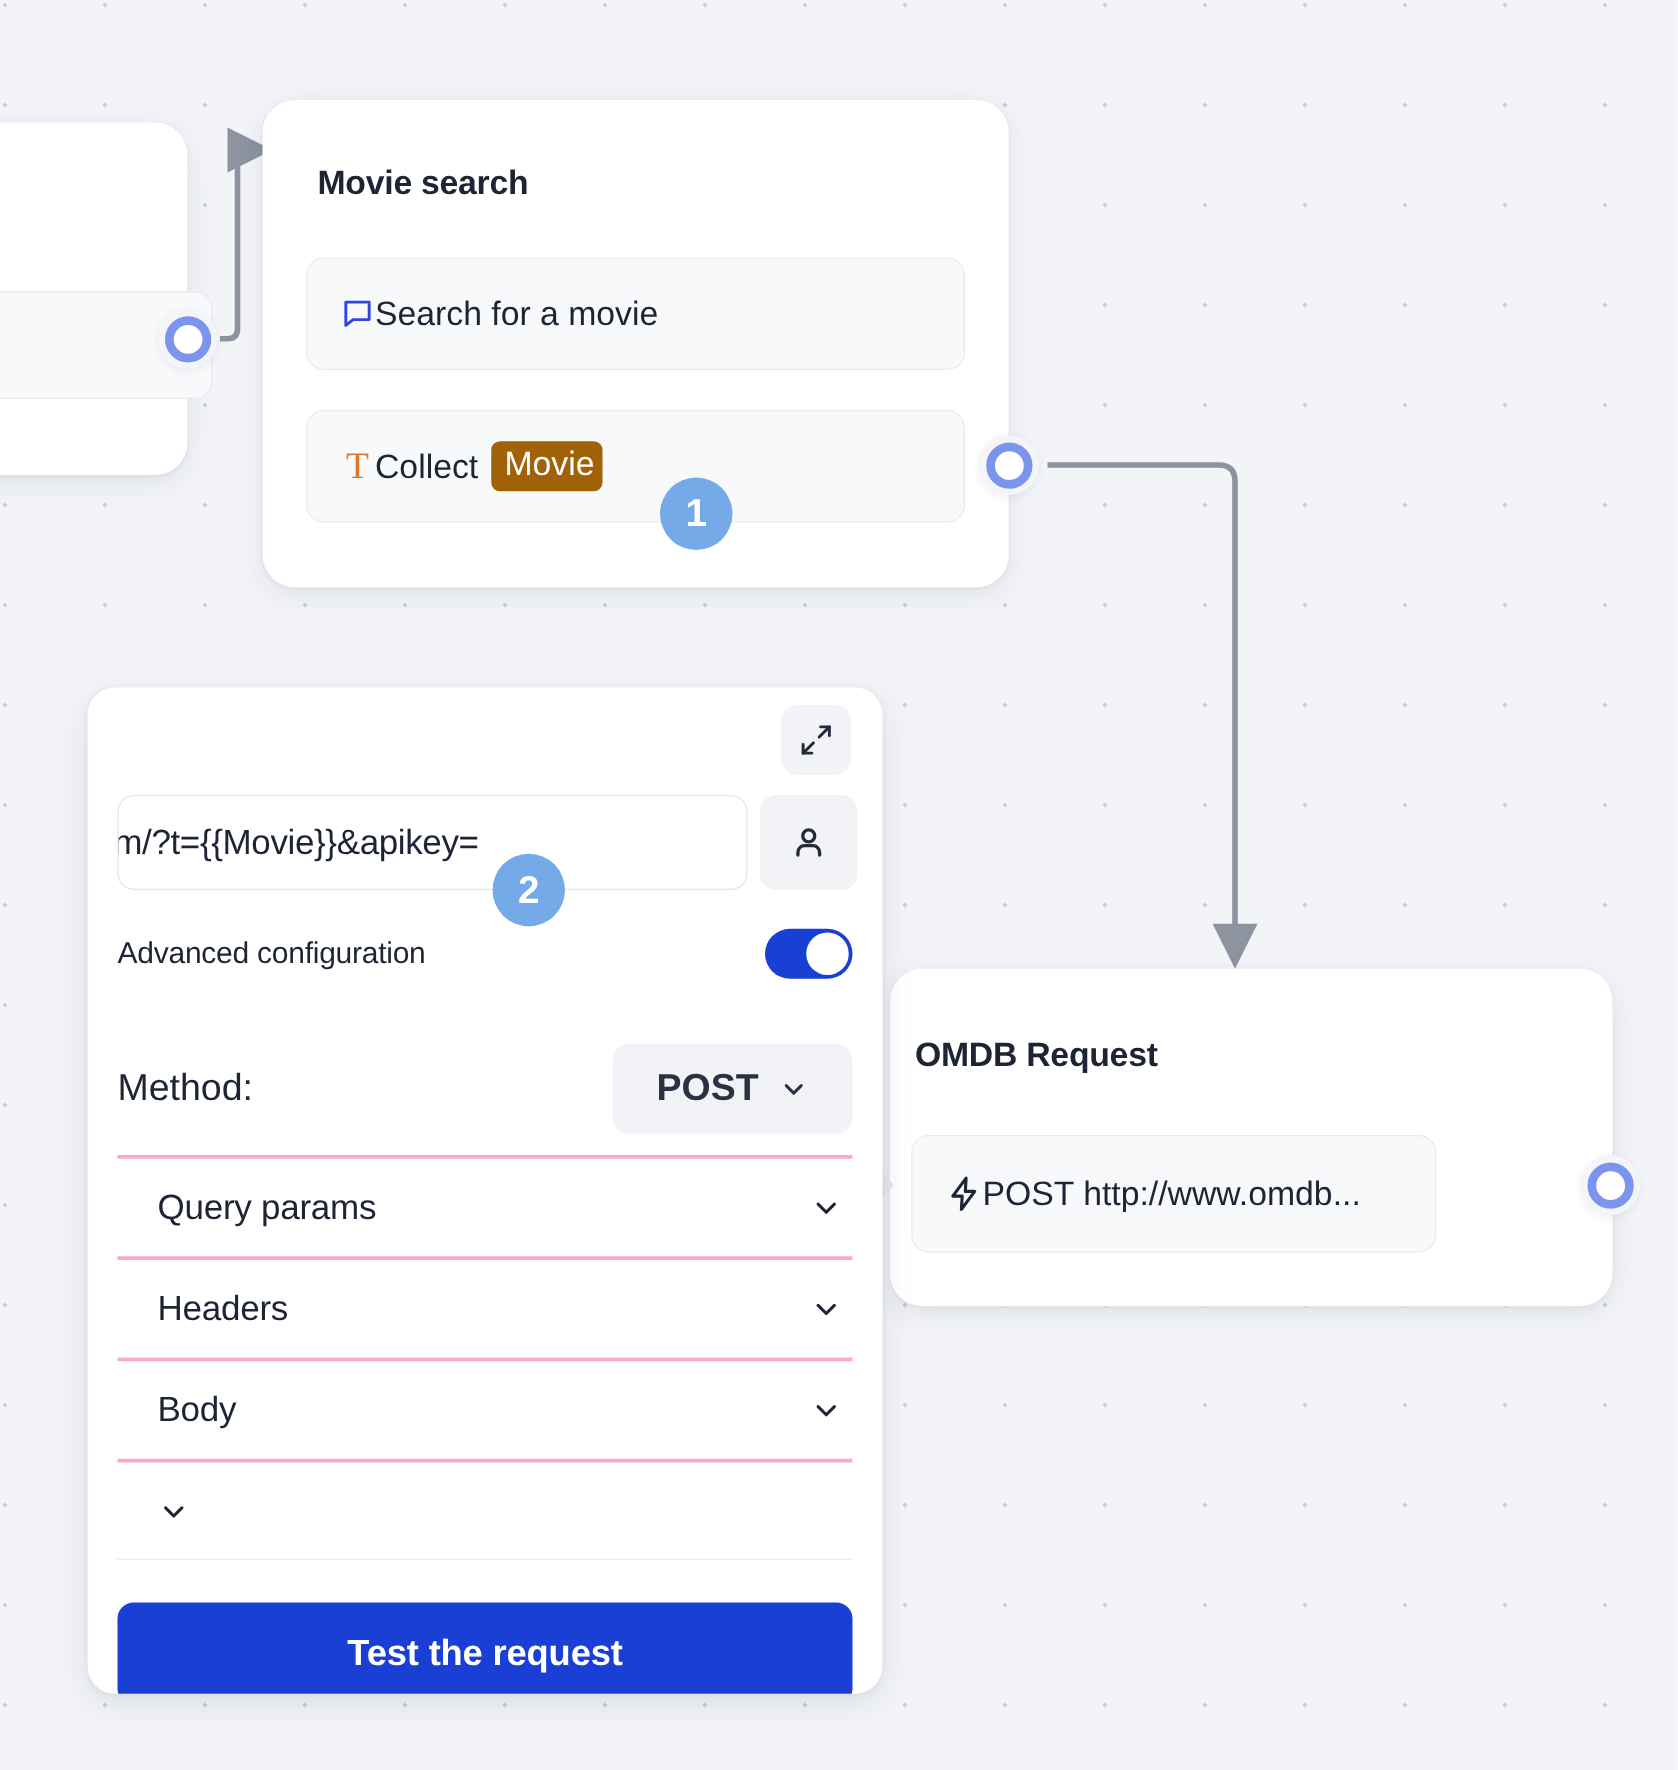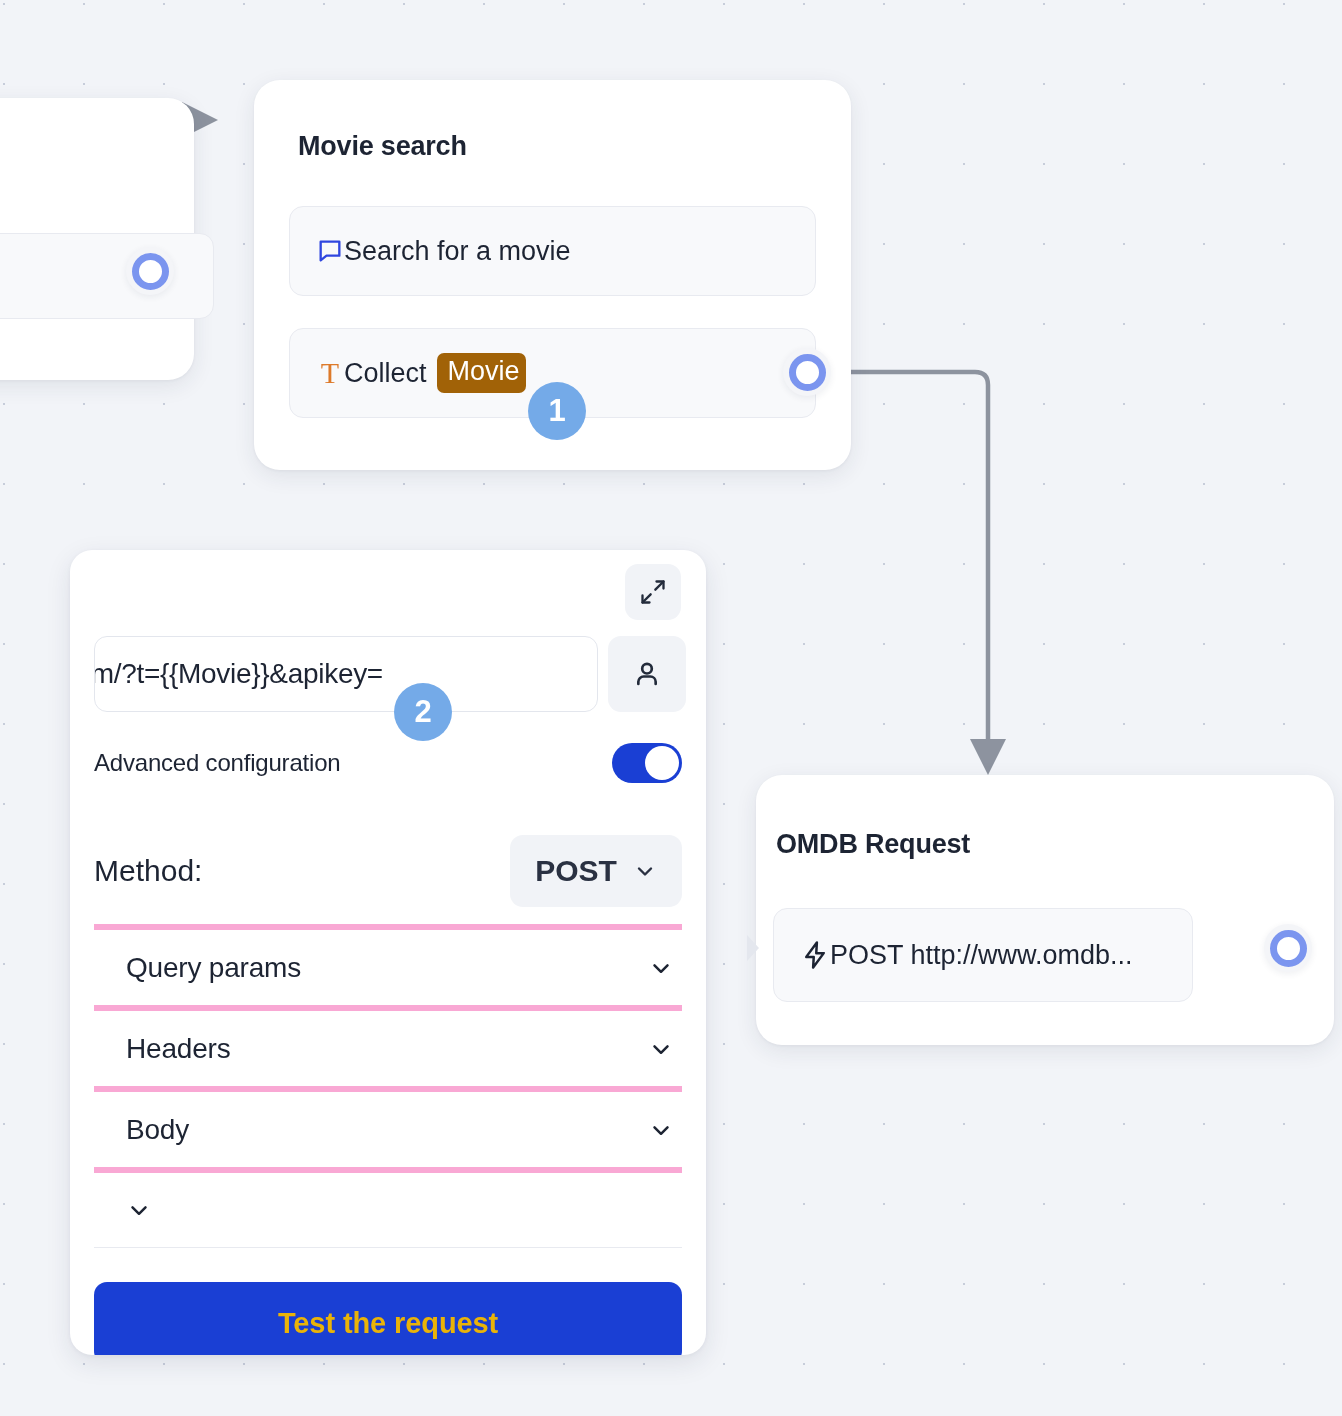--- a/index.html
+++ b/index.html
@@ -29,21 +29,20 @@
     pointer-events: none;
   }
 
   
   .node {
     position: absolute;
     background: #ffffff;
     border-radius: 26px;
     box-shadow: 0 6px 22px rgba(30, 40, 70, 0.09),
                 0 1px 3px rgba(30, 40, 70, 0.05);
-    margin-left: 44px;
   }
 
   .node-title {
     font-size: 27px;
     font-weight: bold;
     color: #1d2433;
     letter-spacing: -0.2px;
   }
 
   .node-row {
@@ -228,51 +227,51 @@
   }
 
   .method-row {
     position: absolute;
     left: 24px; top: 285px;
     width: 588px;
     display: flex; align-items: center; justify-content: space-between;
   }
   .method-label { font-size: 30px; color: #1d2433; }
   .method-select {
-    width: 172px; height: 72px;
+    width: 192px; height: 72px;
     background: #f1f3f7;
     border-radius: 13px;
     display: flex; align-items: center; justify-content: center;
     gap: 16px;
     cursor: pointer;
   }
   .method-value { font-size: 30px; font-weight: bold; color: #2a3142; }
 
   .accordions {
     position: absolute;
     left: 24px; top: 374px;
     width: 588px;
   }
   .acc-item {
     height: 81px;
-    border-top: 6px solid #f9a8d4;
+    border-top: 3px solid #f9a8d4;
     display: flex; align-items: center; justify-content: space-between;
     padding: 0 8px 0 32px;
     cursor: pointer;
   }
   .acc-item:last-child { border-bottom: 1px solid #e8eaf0; }
   .acc-label { font-size: 28px; color: #1d2433; letter-spacing: -0.2px; }
 
   .test-btn {
     position: absolute;
     left: 24px; top: 732px;
     width: 588px; height: 82px;
     background: #1a3fd4;
     border-radius: 13px;
-    color: #eab308;
+    color: #ffffff;
     font-size: 29px;
     font-weight: bold;
     display: flex; align-items: center; justify-content: center;
     cursor: pointer;
     letter-spacing: -0.1px;
   }
 
   
   .badge {
     position: absolute;

